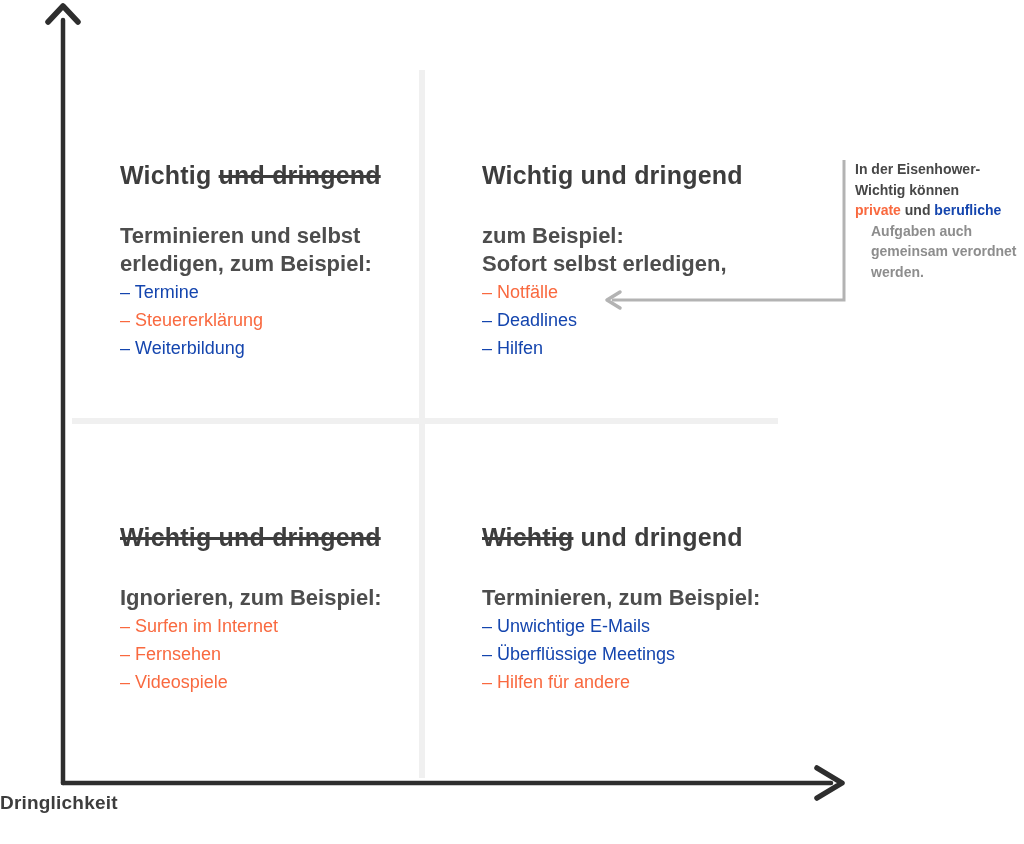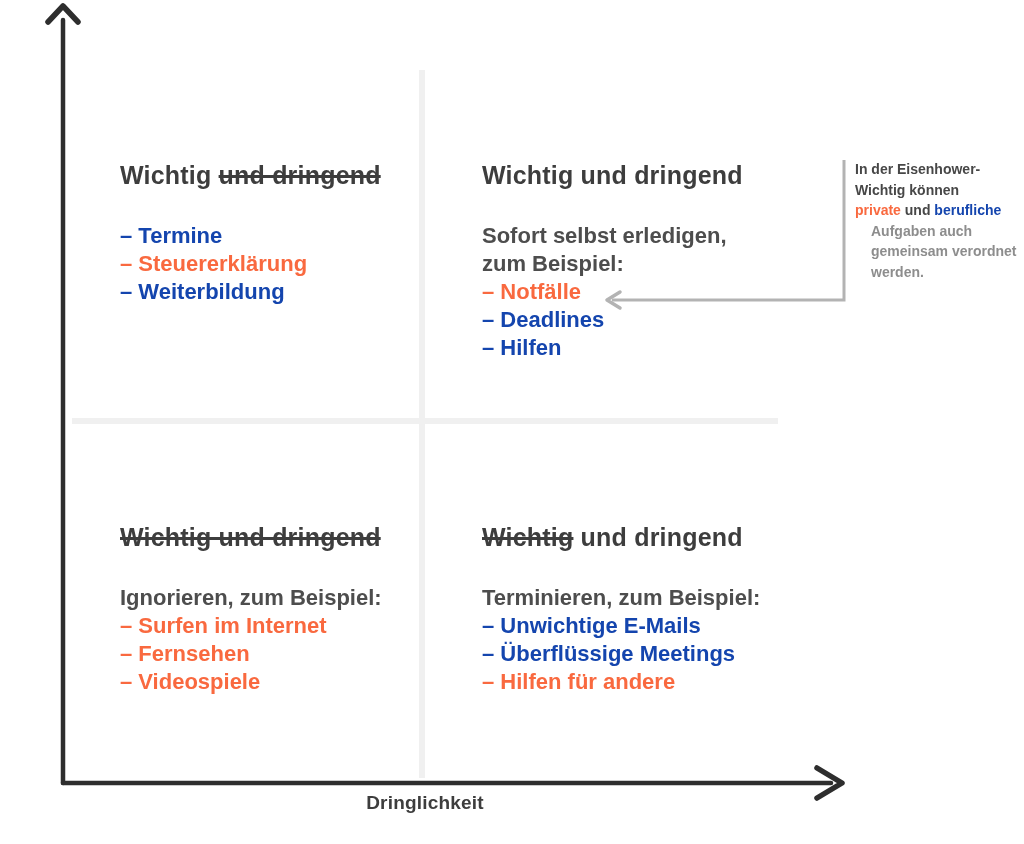--- a/index.html
+++ b/index.html
@@ -19,33 +19,33 @@
   .q-tr{left:482px;top:162px;}
   .q-bl{left:120px;top:524px;}
   .q-br{left:482px;top:524px;}
 
   .q-title{
     margin:0 0 34px 0;font-size:25px;line-height:26px;font-weight:700;
     color:var(--titleGray);letter-spacing:.2px;white-space:nowrap;
   }
   .struck{text-decoration:line-through;text-decoration-thickness:3px;}
   .q-body{font-size:22px;line-height:28px;font-weight:600;color:var(--bodyGray);white-space:nowrap;}
-  .q-list{font-size:22px;line-height:28px;font-weight:700;white-space:nowrap;}
+  .q-list{font-size:18px;line-height:28px;font-weight:400;white-space:nowrap;}
 
   .blue{color:var(--blue);}
   .orange{color:var(--orange);}
   .dark{color:var(--annDark);}
   .light{color:var(--annLight);margin-left:16px;}
 
   .annotation{
     position:absolute;left:855px;top:159px;width:172px;
     font-size:14px;line-height:20.5px;font-weight:700;color:var(--annDark);
   }
   .x-axis-label{
-    position:absolute;left:0;top:792px;width:850px;text-align:center;
+    position:absolute;left:0;top:792px;width:850px;
     font-size:19px;font-weight:700;color:var(--titleGray);letter-spacing:.2px;
   }
 </style>
 </head>
 <body>
 
 <div class="canvas">
 
   <svg class="overlay" width="1024" height="844" viewBox="0 0 1024 844">
     <line class="divider" x1="422" y1="70" x2="422" y2="778"></line>
@@ -53,32 +53,36 @@
     <line class="axis" x1="63" y1="783" x2="63" y2="20"></line>
     <polyline class="axis-head" points="48,22 63,6 78,22"></polyline>
     <line class="axis" x1="63" y1="783" x2="831" y2="783"></line>
     <polyline class="axis-head" points="817,768 842,783 817,798"></polyline>
     <polyline class="connector" points="844,160 844,300 612,300"></polyline>
     <polyline class="connector-head" points="620,292 607,300 620,308"></polyline>
   </svg>
 
   <div class="quad q-tl">
     <h2 class="q-title"><span>Wichtig </span><span class="struck">und dringend</span></h2>
+    <div class="q-body">
+        <div>Terminieren und selbst</div>
+        <div>erledigen, zum Beispiel:</div>
+      </div>
     <div class="q-list">
         <div class="blue">– Termine</div>
         <div class="orange">– Steuererklärung</div>
         <div class="blue">– Weiterbildung</div>
       </div>
   </div>
 
   <div class="quad q-tr">
     <h2 class="q-title"><span>Wichtig und dringend</span></h2>
     <div class="q-body">
+        <div>zum Beispiel:</div>
         <div>Sofort selbst erledigen,</div>
-        <div>zum Beispiel:</div>
       </div>
     <div class="q-list">
         <div class="orange">– Notfälle</div>
         <div class="blue">– Deadlines</div>
         <div class="blue">– Hilfen</div>
       </div>
   </div>
 
   <div class="quad q-bl">
     <h2 class="q-title"><span class="struck">Wichtig und dringend</span></h2>

